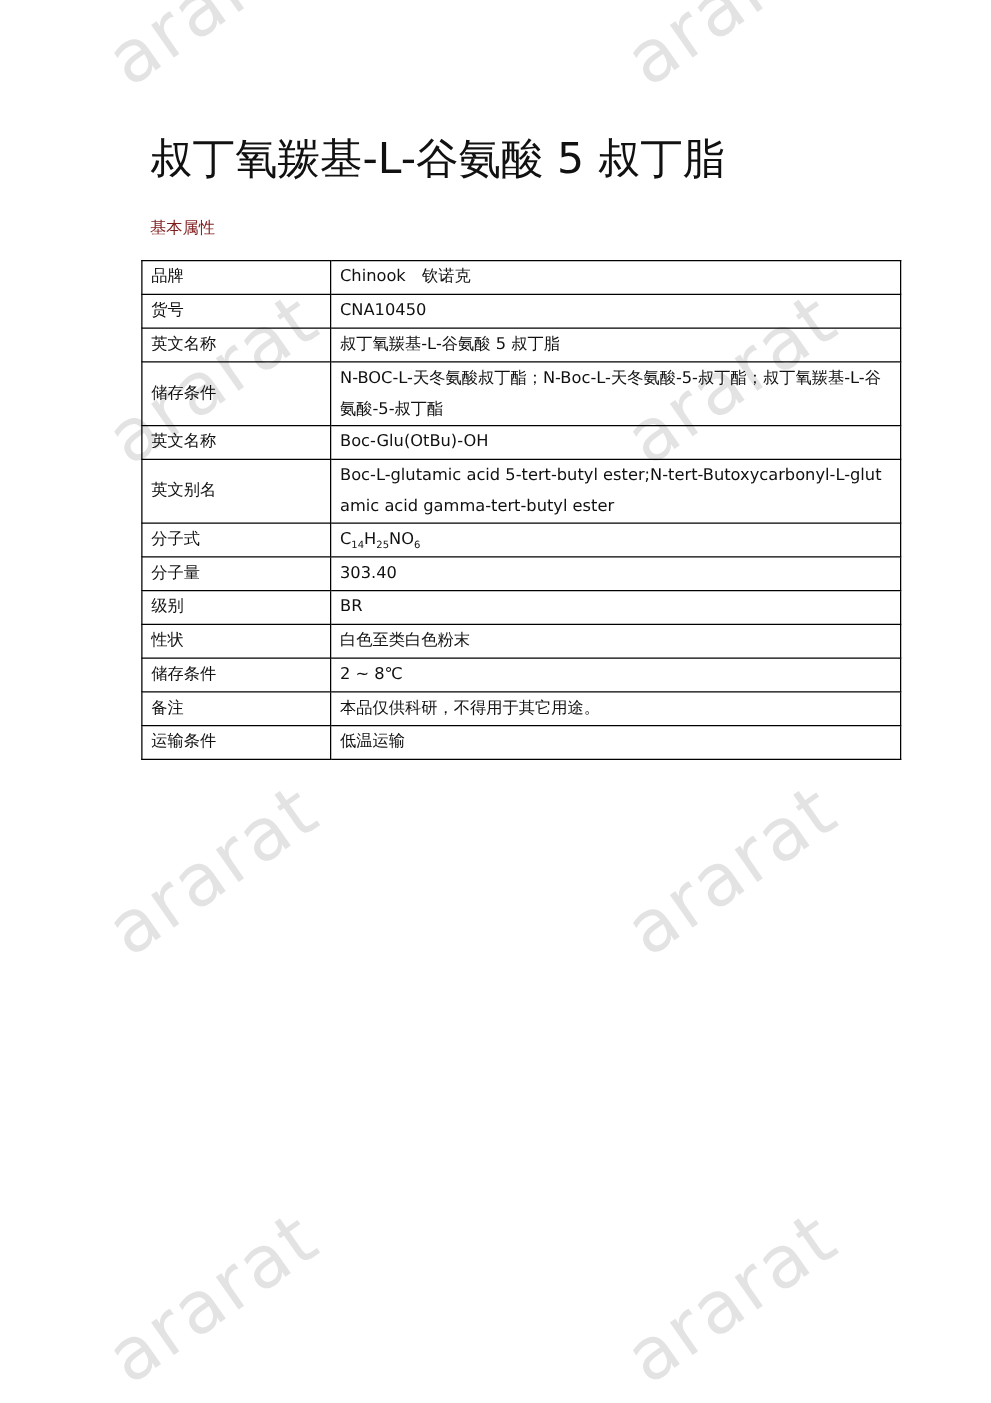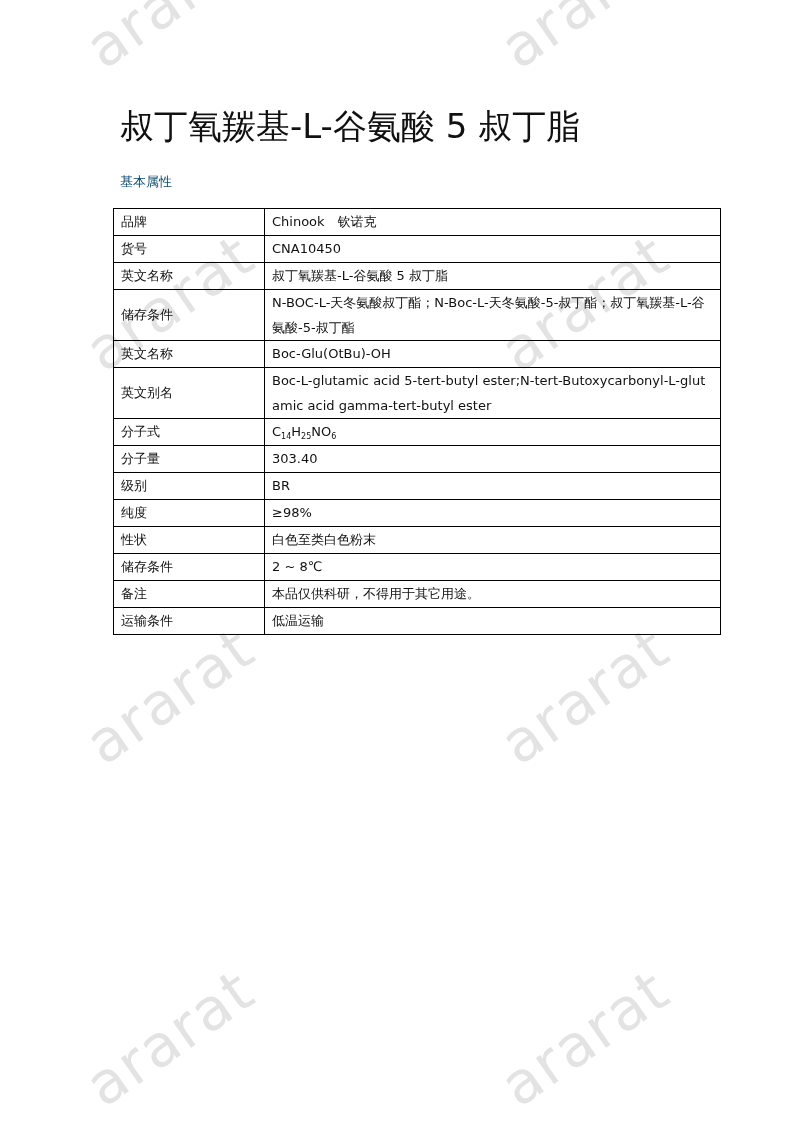--- a/index.html
+++ b/index.html
@@ -36,21 +36,21 @@
       font-weight: normal;
       color: #111;
       white-space: nowrap;
       z-index: 1;
     }
     .section-label {
       position: absolute;
       left: 120px;
       top: 173px;
       font-size: 13px;
-      color: #0c4a6e;
+      color: #7f1d1d;
       z-index: 1;
       text-align: right;
     }
     table.props {
       position: absolute;
       left: 113px;
       top: 208px;
       width: 608px;
       border-collapse: collapse;
       z-index: 1;
@@ -128,24 +128,20 @@
     </tr>
     <tr>
       <td class="key">分子量</td>
       <td class="val">303.40</td>
     </tr>
     <tr>
       <td class="key">级别</td>
       <td class="val">BR</td>
     </tr>
     <tr>
-      <td class="key">纯度</td>
-      <td class="val">≥98%</td>
-    </tr>
-    <tr>
       <td class="key">性状</td>
       <td class="val">白色至类白色粉末</td>
     </tr>
     <tr>
       <td class="key">储存条件</td>
       <td class="val">2 ~ 8℃</td>
     </tr>
     <tr>
       <td class="key">备注</td>
       <td class="val">本品仅供科研，不得用于其它用途。</td>

